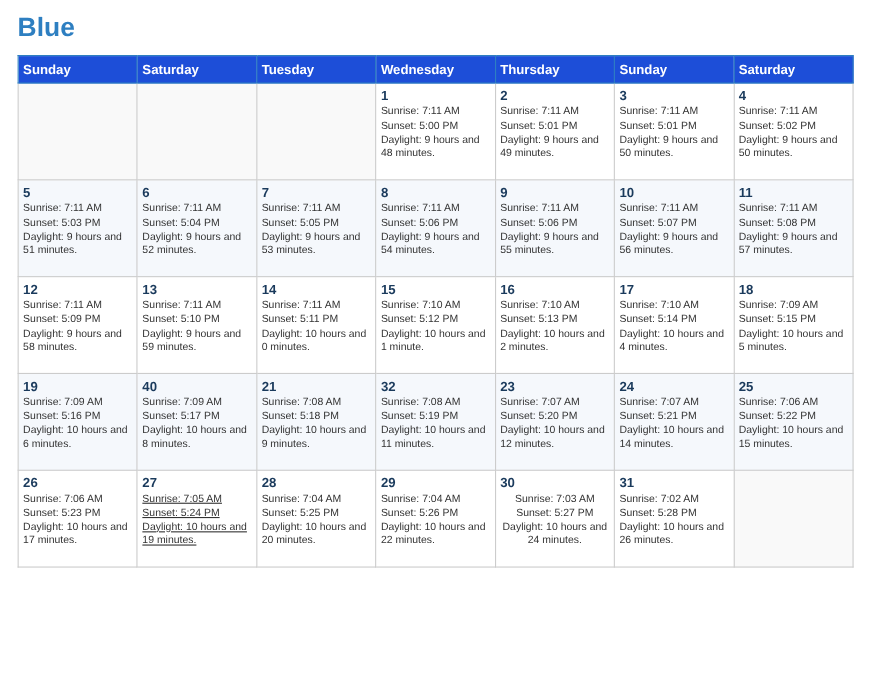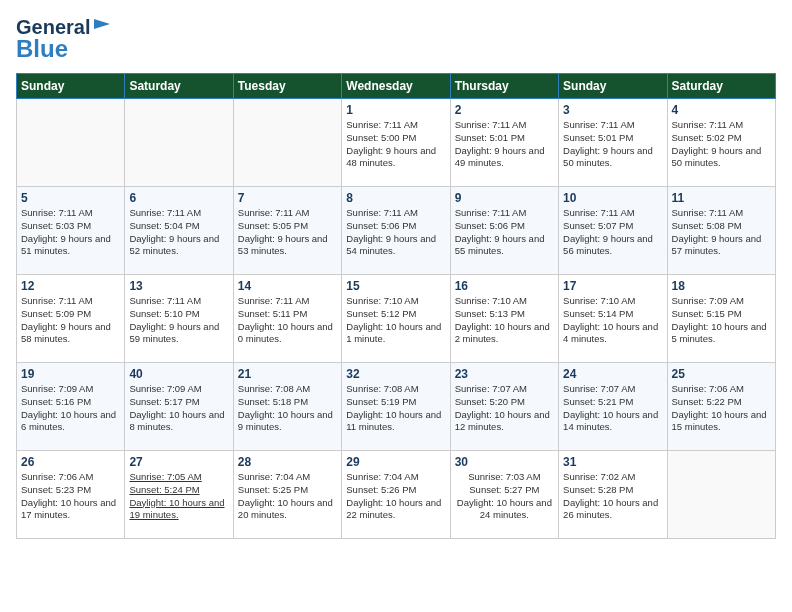--- a/index.html
+++ b/index.html
@@ -35,21 +35,21 @@
     .location {
       font-size: 13px;
       color: #333;
     }
     .calendar {
       width: 100%;
       border-collapse: collapse;
       border: 1px solid #ccc;
     }
     .calendar th {
-      background: #14532d;
+      background: #1d4ed8;
       color: #fff;
       font-size: 12px;
       font-weight: bold;
       padding: 5px 4px;
       text-align: left;
       border: 1px solid #2e7fc1;
     }
     .calendar td {
       vertical-align: top;
       border: 1px solid #ccc;
@@ -77,26 +77,20 @@
     .empty {
       background: #f9f9f9 !important;
     }
   </style>
 </head>
 <body>
 
 <div class="container">
   <div class="header">
     <div class="logo">
-      <div style="display:flex;align-items:center;">
-        <span style="font-size:20px;font-weight:bold;color:#1a3a5c;">General</span>
-        <svg width="18" height="14" viewBox="0 0 18 14" style="margin-left:2px;margin-top:-4px;">
-          <polygon points="2,0 18,5 2,10" fill="#2e7fc1"></polygon>
-        </svg>
-      </div>
       <span style="font-size:24px;font-weight:bold;color:#2e7fc1;margin-top:-4px;">Blue</span>
     </div>
     <div class="title-block">
       <div class="month-title"></div>
       <div class="location"></div>
     </div>
   </div>
 
   <table class="calendar">
     <thead>

